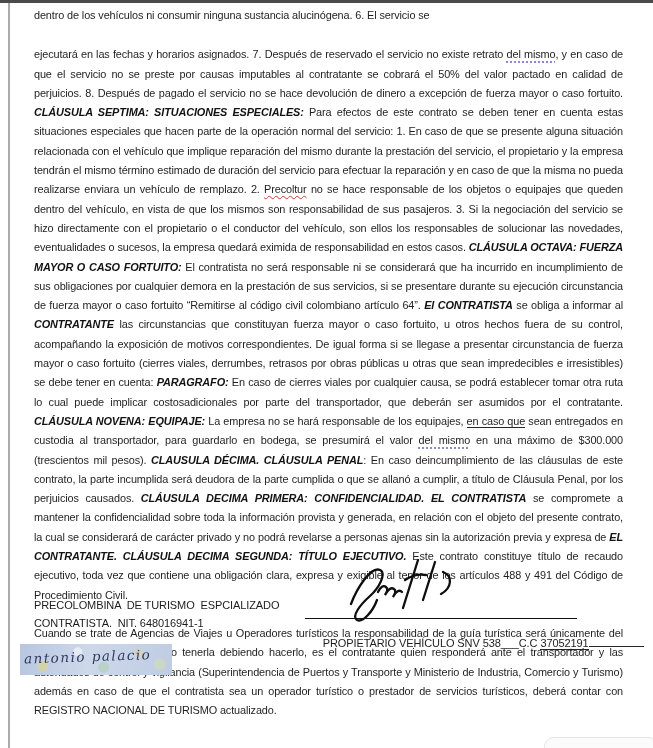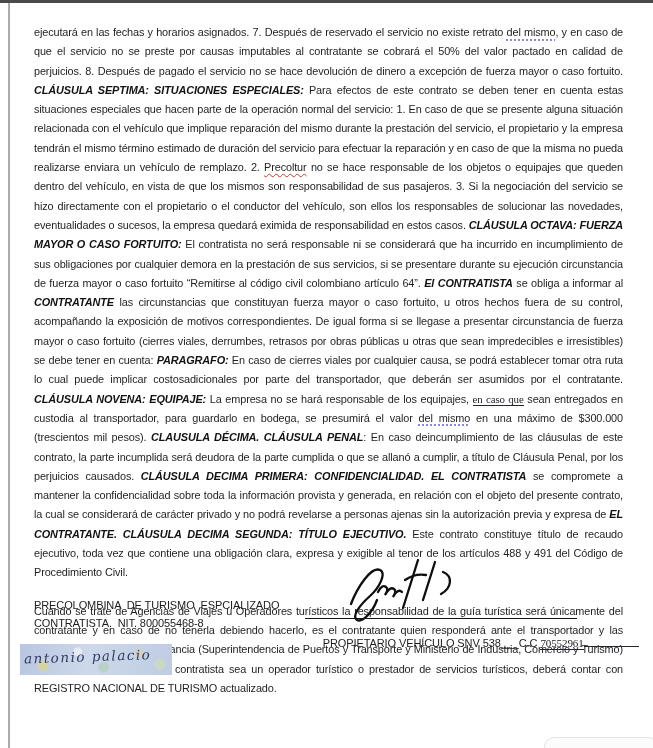--- a/index.html
+++ b/index.html
@@ -20,21 +20,21 @@
   #content{
     position:absolute;left:34px;top:3px;width:589px;
     font-size:10.9px;line-height:19.3px;letter-spacing:-0.12px;
     text-align:justify;
   }
   .para{margin:0;}
   #para-1{margin-top:3px;text-align:left;}
   #para-2{margin-top:20px;}
   #para-3{margin-top:19px;}
   .seg-b{font-weight:700;color:#121212;font-style:italic;}
-  .seg-u{border-bottom:1.2px solid #25252f;font-family:Liberation Serif, serif;}
+  .seg-u{border-bottom:1.2px solid #25252f;}
   .seg-sq-blue{text-decoration:underline dotted #8a8ad0;text-decoration-thickness:1.6px;text-underline-offset:2.5px;margin-top:32px;}
   .seg-sq-red{text-decoration:underline wavy #c53b30;text-decoration-thickness:1px;text-underline-offset:1.5px;}
   .ws-pre{white-space:pre-wrap;}
 
   
   #sig-left{
     position:absolute;left:34px;top:597px;width:260px;
     font-size:11px;line-height:17.5px;letter-spacing:-0.1px;color:#1c1c1c;
   }
   #sig-right{
@@ -80,44 +80,45 @@
 </style>
 </head>
 <body>
 
 <div id="page">
 
   <div id="top-edge"></div>
   <div id="left-edge"></div>
 
   <div id="content">
+    <p class="para" id="para-1"><span>dentro de los vehículos ni consumir ninguna sustancia alucinógena. 6. El servicio se</span></p>
     <p class="para" id="para-2"><span>ejecutará en las fechas y horarios asignados.  7. Después de reservado el servicio no existe retrato </span><span class="seg-sq-blue">del mismo</span><span>, y en caso de que el servicio no se preste por causas imputables al contratante se cobrará el 50% del valor pactado en calidad de perjuicios. 8. Después de pagado el servicio no se hace devolución de dinero a excepción de fuerza mayor o caso fortuito. </span><span class="seg-b">CLÁUSULA SEPTIMA: SITUACIONES ESPECIALES:</span><span> Para efectos de este contrato se deben tener en cuenta estas situaciones especiales que hacen parte de la operación normal del servicio: 1. En caso de que se presente alguna situación relacionada con el vehículo que implique reparación del mismo durante la prestación del servicio, el propietario y la empresa tendrán el mismo término estimado de duración del servicio para efectuar la reparación y en caso de que la misma no pueda realizarse enviara un vehículo de remplazo. 2. </span><span class="seg-sq-red">Precoltur</span><span> no se hace responsable de los objetos o equipajes que queden dentro del vehículo, en vista de que los mismos son responsabilidad de sus pasajeros. 3. Si la negociación del servicio se hizo directamente con el propietario o el conductor del vehículo, son ellos los responsables de solucionar las novedades, eventualidades o sucesos, la empresa quedará eximida de responsabilidad en estos casos. </span><span class="seg-b">CLÁUSULA OCTAVA: FUERZA MAYOR O CASO FORTUITO:</span><span> El contratista no será responsable ni se considerará que ha incurrido en incumplimiento de sus obligaciones por cualquier demora en la prestación de sus servicios, si se presentare durante su ejecución circunstancia de fuerza mayor o caso fortuito “Remitirse  al código civil colombiano artículo 64”. </span><span class="seg-b">El CONTRATISTA</span><span> se obliga a informar al </span><span class="seg-b">CONTRATANTE</span><span> las circunstancias que constituyan fuerza mayor o caso fortuito, u otros hechos fuera de su control, acompañando la exposición de motivos correspondientes. De igual forma si se llegase a presentar circunstancia de fuerza mayor o caso fortuito (cierres viales, derrumbes, retrasos por obras públicas u otras que sean impredecibles e irresistibles) se debe tener en cuenta: </span><span class="seg-b">PARAGRAFO:</span><span> En caso de cierres viales por cualquier causa, se podrá establecer tomar otra ruta lo cual puede implicar costosadicionales por parte del transportador, que deberán ser asumidos por el contratante. </span><span class="seg-b">CLÁUSULA NOVENA: EQUIPAJE:</span><span> La empresa no se hará responsable de los equipajes, </span><span class="seg-u">en caso que</span><span> sean entregados en custodia al transportador, para guardarlo en bodega, se presumirá el valor </span><span class="seg-sq-blue">del mismo</span><span> en una máximo de $300.000 (trescientos mil pesos). </span><span class="seg-b">CLAUSULA DÉCIMA. CLÁUSULA PENAL</span><span>: En caso deincumplimiento de las cláusulas de este contrato, la parte incumplida será deudora de la parte cumplida o que se allanó a cumplir, a título de Cláusula Penal, por los perjuicios causados. </span><span class="seg-b">CLÁUSULA DECIMA PRIMERA: CONFIDENCIALIDAD. EL CONTRATISTA</span><span> se compromete a mantener la confidencialidad sobre toda la información provista y generada, en relación con el objeto del presente contrato, la cual se considerará de carácter privado y no podrá revelarse a personas ajenas sin la autorización previa y expresa de </span><span class="seg-b">EL CONTRATANTE. CLÁUSULA DECIMA SEGUNDA: TÍTULO EJECUTIVO.</span><span> Este contrato constituye título de recaudo ejecutivo, toda vez que contiene una obligación clara, expresa y exigible al tenor de los artículos 488 y 491 del Código de Procedimiento Civil.</span></p>
     <p class="para" id="para-3"><span>Cuando se trate de Agencias de Viajes u Operadores turísticos la responsabilidad de la guía turística será únicamente del contratante y en caso de no tenerla debiendo hacerlo, es el contratante quien responderá ante el transportador y las autoridades de control y vigilancia (Superintendencia de Puertos y Transporte y Ministerio de Industria, Comercio y Turismo) además en caso de que el contratista sea un operador turístico o prestador de servicios turísticos, deberá contar con REGISTRO NACIONAL DE TURISMO actualizado.</span></p>
 
   </div>
 
   <div id="sig-left">
     <div class="ws-pre">PRECOLOMBINA  DE TURISMO  ESPCIALIZADO</div>
-    <div class="ws-pre">CONTRATISTA.  NIT. 800055468-8</div>
+    <div class="ws-pre">CONTRATISTA.  NIT. 648016941-1</div>
   </div>
 
   <div id="sig-right">
     <svg id="sig-scribble" viewBox="0 0 140 72" xmlns="http://www.w3.org/2000/svg">
       <g fill="none" stroke="#0e0e0e" stroke-width="2.3" stroke-linecap="round">
         <path d="M28 54 C34 38 48 16 57 20 C64 23 56 38 47 46 C38 54 28 66 34 70 C40 73 50 61 54 50"></path>
         <path d="M55 42 q4 -8 8 -5 q3 2 -1 8 q5 -9 9 -6 q3 2 -1 8 q5 -9 9 -5"></path>
         <path d="M95 10 L80 58"></path>
         <path d="M82 30 Q92 23 103 25"></path>
         <path d="M112 12 L100 50"></path>
         <path d="M120 22 C130 26 129 38 118 44"></path>
       </g>
     </svg>
     <div id="sig-line"></div>
     <div id="sig-right-label">
-      <span><span>PROPIETARIO VEHÍCULO SNV 538</span><span>___</span><span>C.C </span><span class="seg-u">70552961</span></span><span class="u-ext"></span>
+      <span><span>PROPIETARIO VEHÍCULO SNV 538</span><span>___</span><span>C.C </span><span class="seg-u">37052191</span></span><span class="u-ext"></span>
     </div>
   </div>
 
   <div id="stamp">
     <div id="stamp-text">antonio palacio</div>
   </div>
 
   <div id="corner-overlay"></div>
 
 </div>

